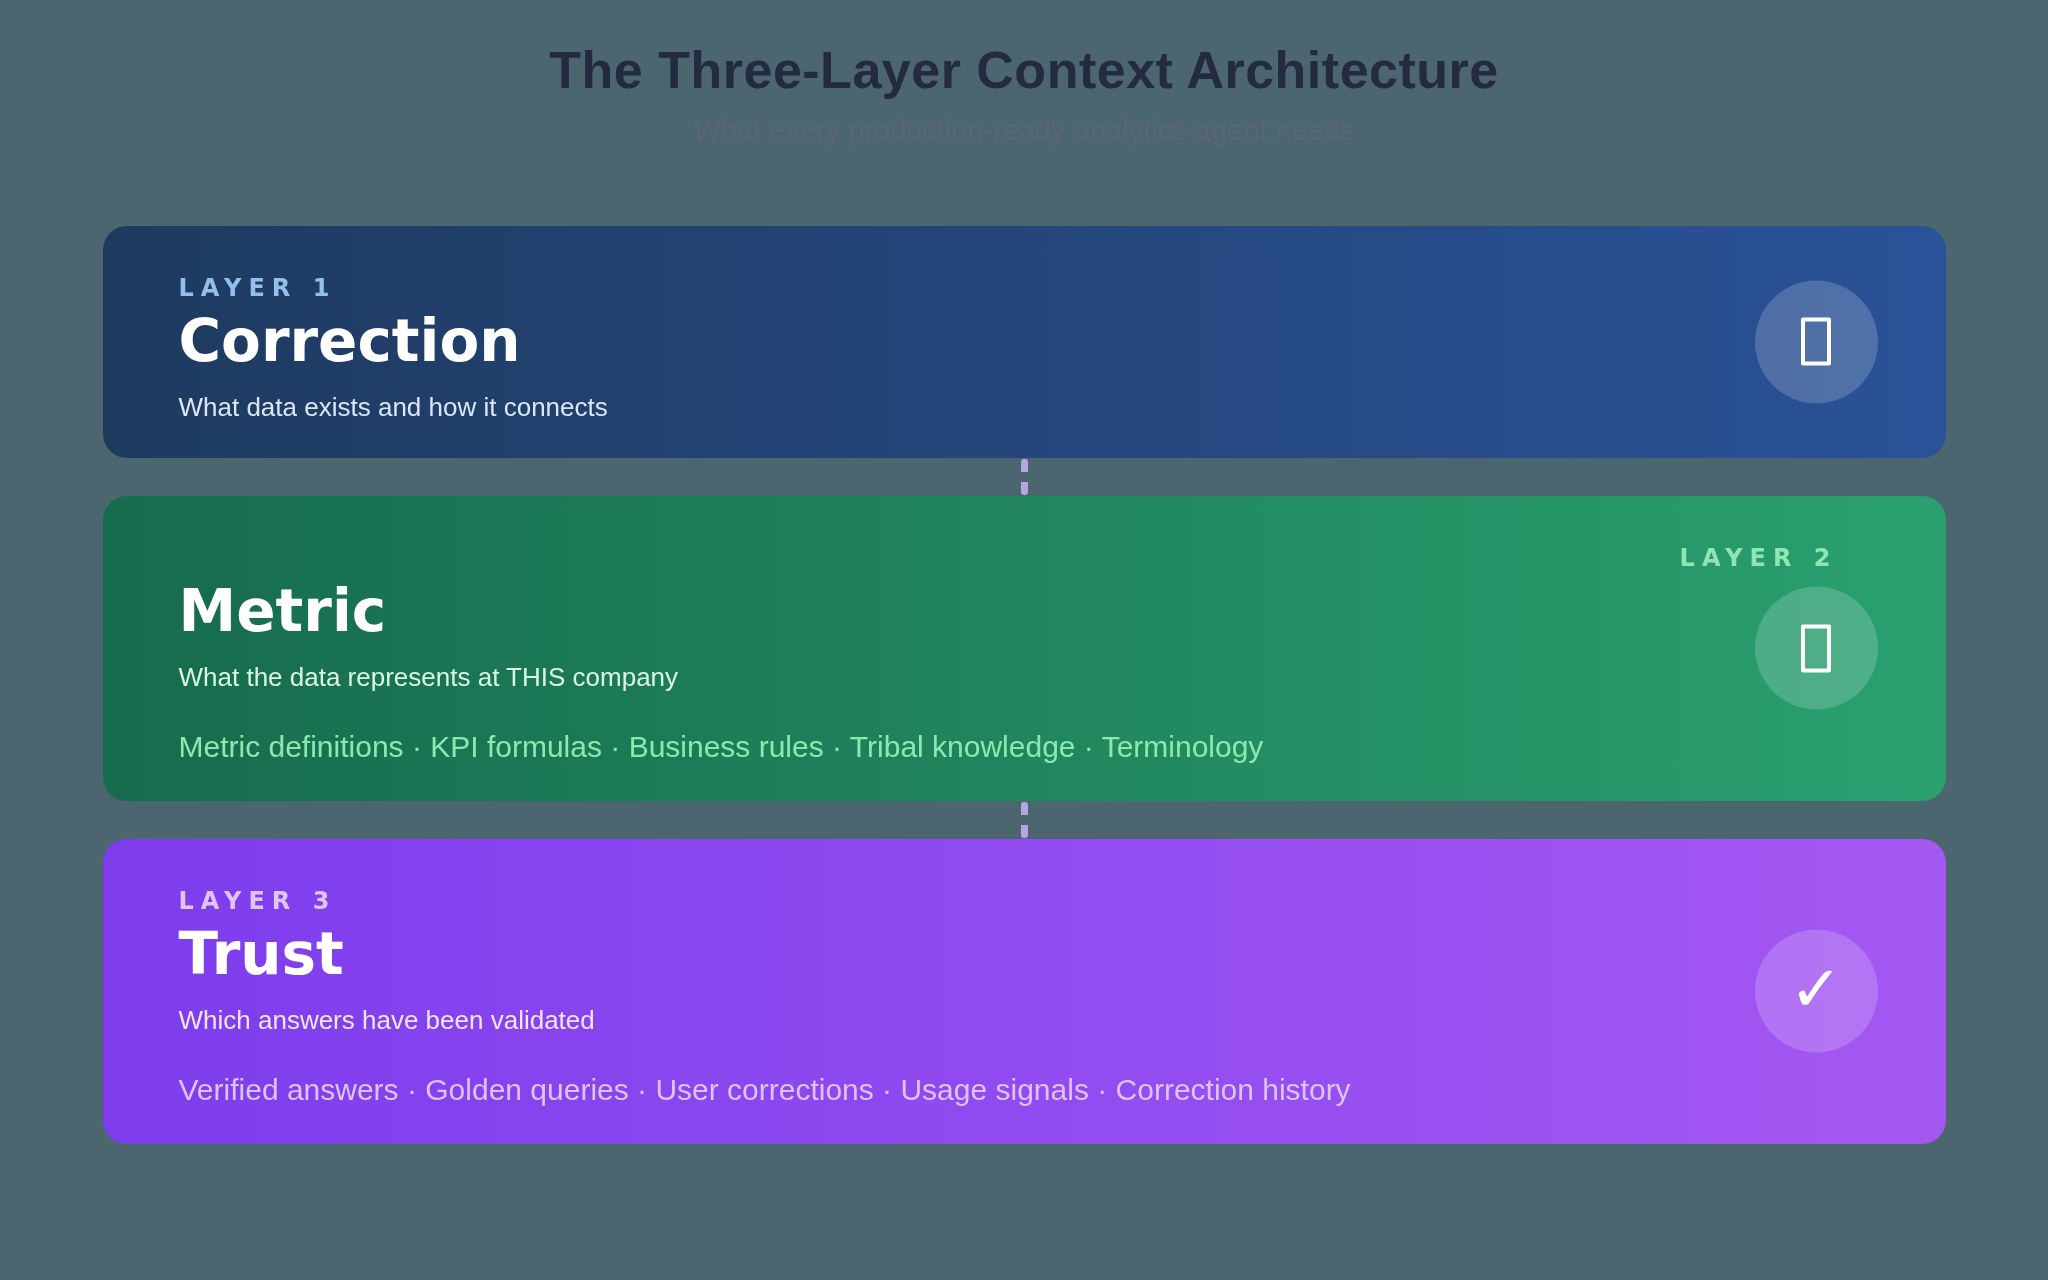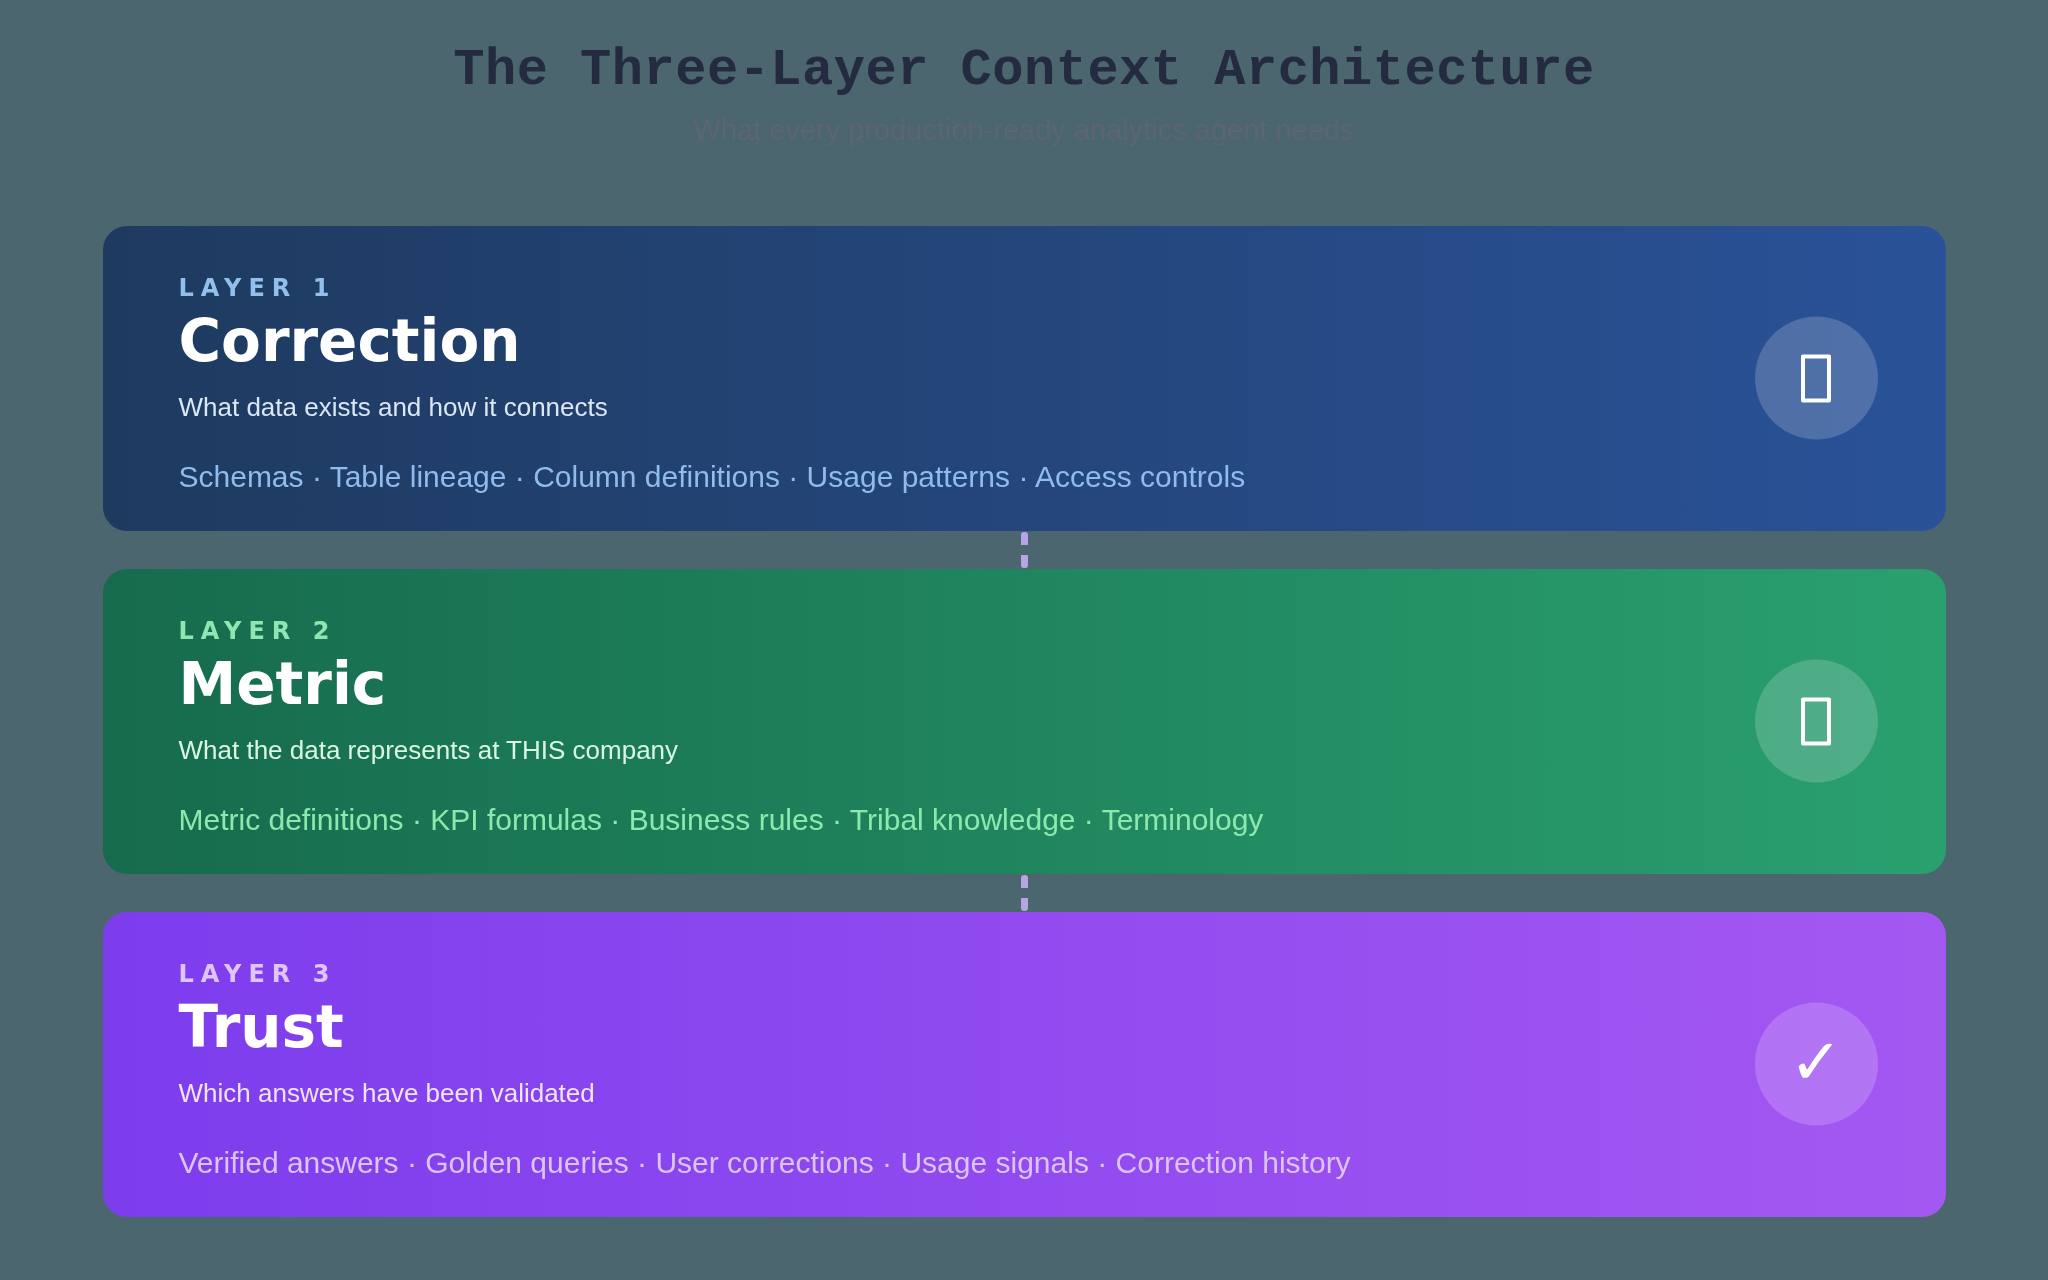--- a/index.html
+++ b/index.html
@@ -9,21 +9,21 @@
   html,body{width:2048px;height:1280px;overflow:hidden;}
   body{
     background:#4b666e;
     font-family:"Liberation Sans", sans-serif;
   }
   .header{
     text-align:center;
     padding-top:42px;
   }
   .page-title{
-    font-family:Liberation Mono, monospace;
+    font-family:Liberation Sans, sans-serif;
     font-size:52px;
     font-weight:700;
     letter-spacing:0.5px;
     color:#242a40;
     line-height:1.1;
   }
   .page-subtitle{
     margin-top:14px;
     font-size:29px;
     color:#5b6573;
@@ -112,33 +112,32 @@
   <div class="page-title" style="color: rgb(36, 42, 64);">The Three-Layer Context Architecture</div>
   <div class="page-subtitle" style="color: rgb(91, 101, 115);">What every production-ready analytics agent needs</div>
 </div>
 
 <div class="stack">
 
   <div class="card" style="background: linear-gradient(90deg, rgb(30, 58, 95), rgb(42, 82, 152));">
     <div class="layer-label" style="color: rgb(147, 191, 237);">LAYER 1</div>
     <div class="layer-title">Correction</div>
     <div class="layer-desc" style="color: rgb(219, 230, 246);">What data exists and how it connects</div>
-    <div class="layer-tags" style="color: rgb(143, 188, 236);">Schemas · Table lineage · Column definitions · Usage patterns · Access controls</div>
     <div class="icon-circle">
       <span class="tofu"></span>
 
     </div>
   </div>
 
   <div class="connector">
     <div class="dash"></div>
   </div>
 
   <div class="card" style="background: linear-gradient(90deg, rgb(22, 107, 77), rgb(42, 160, 111));">
-    <div class="layer-label" style="color: rgb(144, 230, 179);">LAYER 2</div>
+    <div class="layer-label" style="color: rgb(144, 230, 179); text-align: right;">LAYER 2</div>
     <div class="layer-title">Metric</div>
     <div class="layer-desc" style="color: rgb(217, 247, 227);">What the data represents at THIS company</div>
     <div class="layer-tags" style="color: rgb(140, 233, 174);">Metric definitions · KPI formulas · Business rules · Tribal knowledge · Terminology</div>
     <div class="icon-circle">
       <span class="tofu"></span>
 
     </div>
   </div>
 
   <div class="connector">

